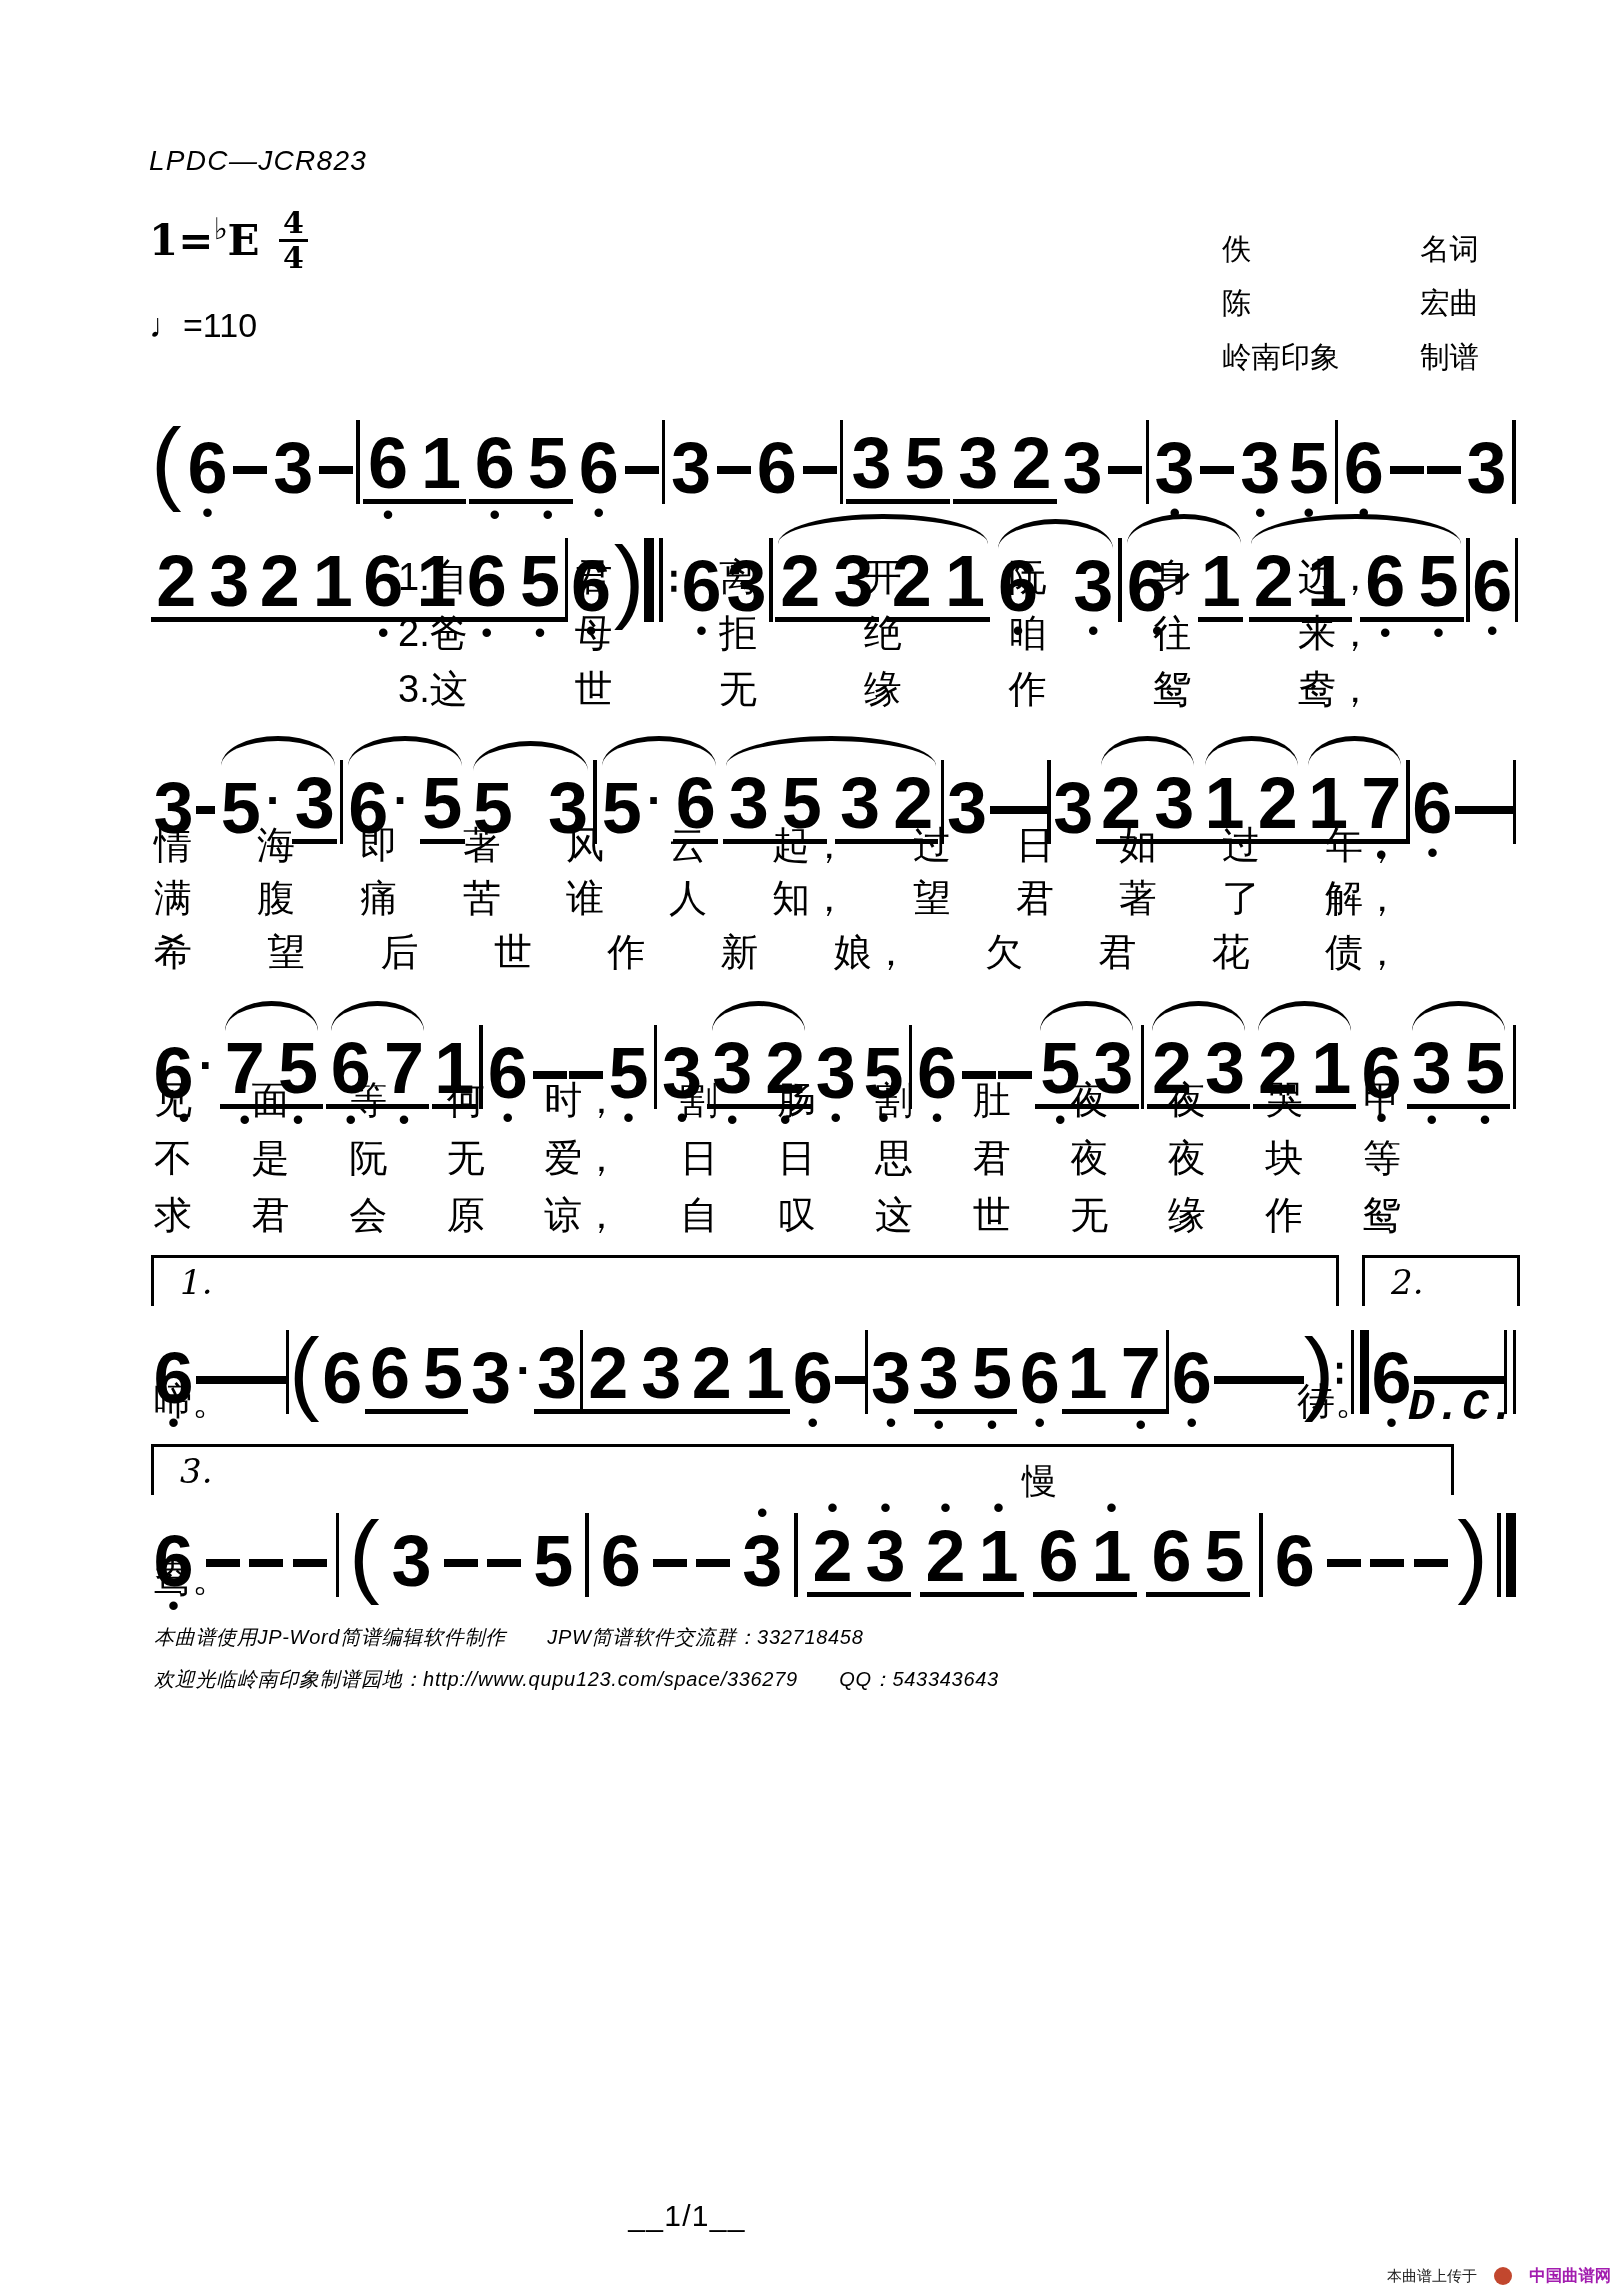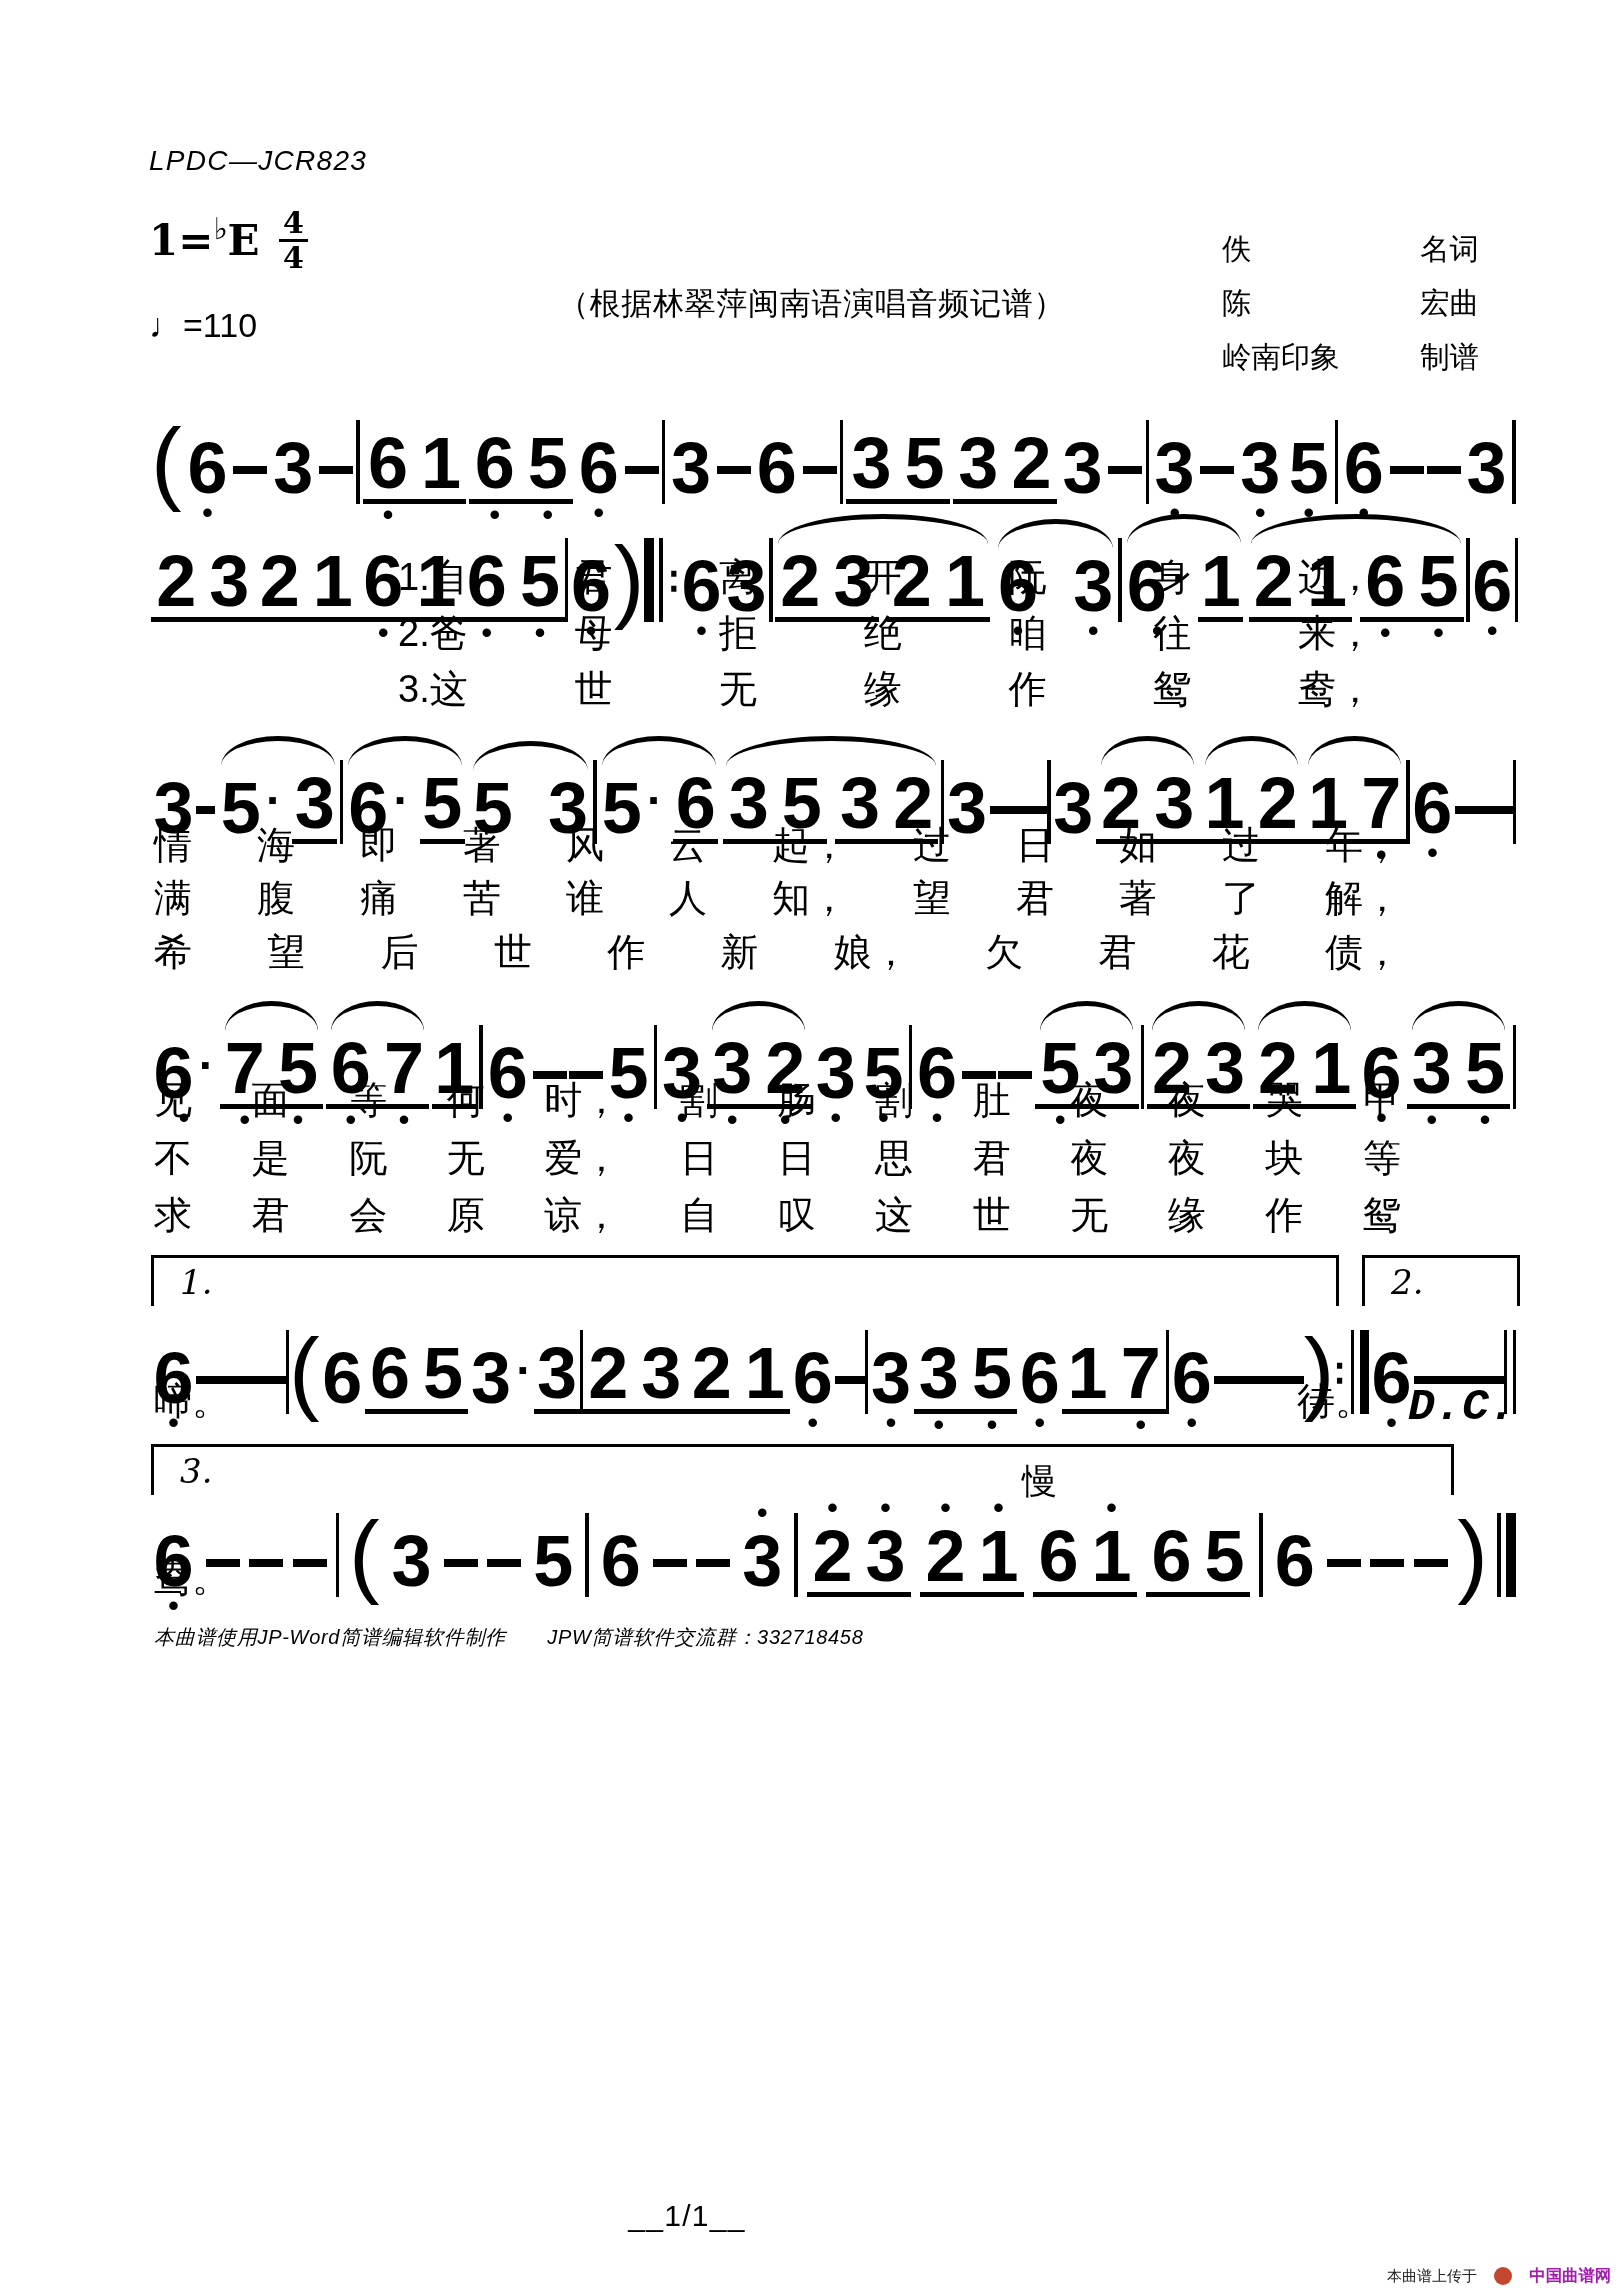--- a/index.html
+++ b/index.html
@@ -74,21 +74,20 @@
       <span class="flat">♭</span>
       <span>E</span>
     <span class="meter">
       <span class="num">4</span>
       <span class="den">4</span>
     </span>
   </div>
 
   <div class="abs tempo">♩=110</div>
 
-  <div class="abs subtitle">（根据林翠萍闽南语演唱音频记谱）</div>
 
   <div class="abs credits">
     <div class="credit-line">
       <span>佚</span>
       <span>名词</span>
     </div>
     <div class="credit-line">
       <span>陈</span>
       <span>宏曲</span>
     </div>
@@ -626,20 +625,21 @@
         <span>作</span>
         <span>鸳</span>
       </div>
     </div>
 
   <div class="soloword" style="left:154px;top:1382px;">啼。</div>
   <div class="soloword" style="left:1297px;top:1382px;">待。</div>
   <div class="soloword" style="left:154px;top:1559px;">鸯。</div>
 
   <div class="footnote" style="top:1624px;">本曲谱使用JP-Word简谱编辑软件制作　　JPW简谱软件交流群：332718458</div>
+  <div class="footnote" style="top:1666px;">欢迎光临岭南印象制谱园地：http://www.qupu123.com/space/336279　　QQ：543343643</div>
 
   <div class="pagenum">__1/1__</div>
 
   <div class="watermark">
     <span class="wm-prefix">本曲谱上传于</span>
     <span class="wm-logo" id="wm-logo" style="background: rgb(194, 71, 46);"></span>
     <span class="wm-site" id="wm-site" style="color: #a21caf;">中国曲谱网</span>
   </div>
 
 </div>

